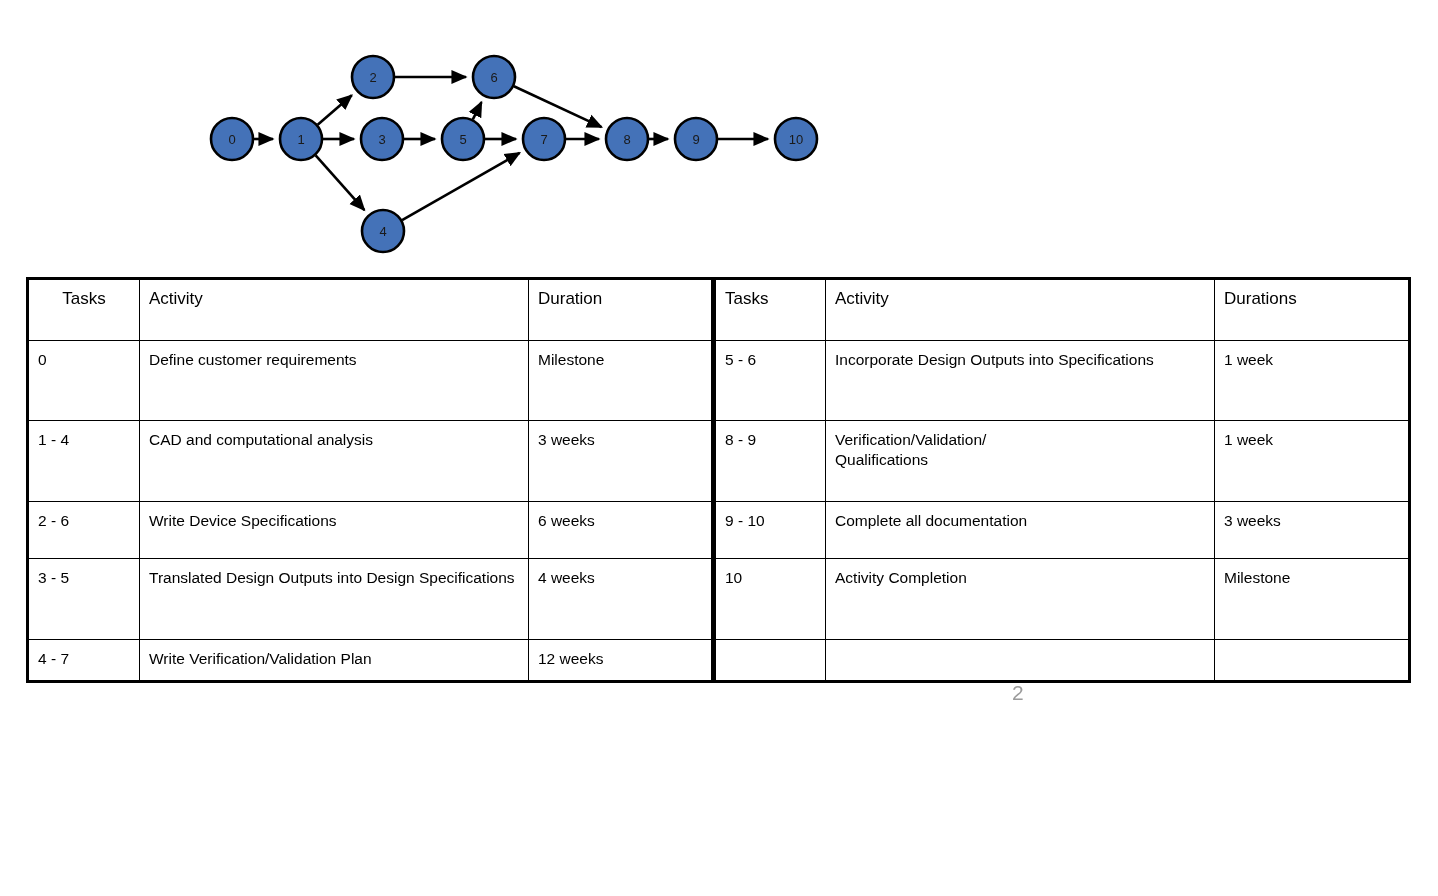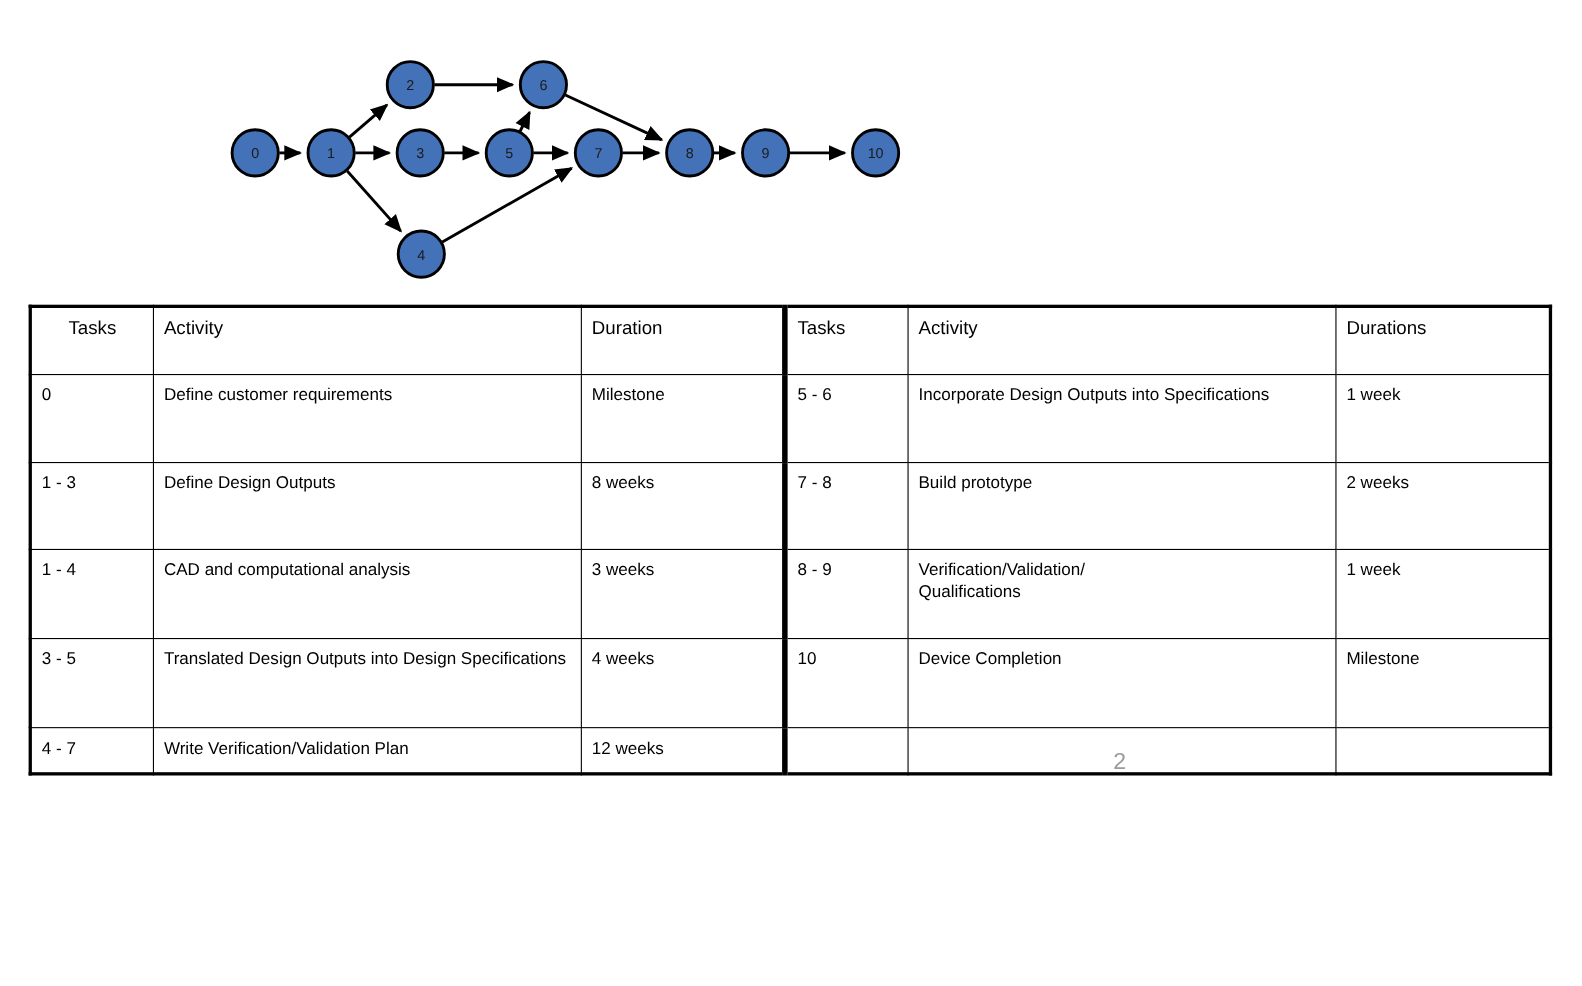--- a/index.html
+++ b/index.html
@@ -216,42 +216,42 @@
     </thead>
     <tbody id="task-table-body">
         <tr class="r-0">
           <td>0</td>
           <td>Define customer requirements</td>
           <td class="split-left">Milestone</td>
           <td>5 - 6</td>
           <td>Incorporate Design Outputs into Specifications</td>
           <td>1 week</td>
         </tr>
-        <tr class="r-3">
-          <td>1 - 3</td>
-          <td>Define Design Outputs</td>
-          <td class="split-left">8 weeks</td>
-          <td>7 - 8</td>
-          <td>Build prototype</td>
-          <td>2 weeks</td>
-        </tr>
         <tr class="r-4">
           <td>1 - 4</td>
           <td>CAD and computational analysis</td>
           <td class="split-left">3 weeks</td>
           <td>8 - 9</td>
           <td>Verification/Validation/<br>Qualifications</td>
           <td>1 week</td>
         </tr>
+        <tr class="r-5">
+          <td>2 - 6</td>
+          <td>Write Device Specifications</td>
+          <td class="split-left">6 weeks</td>
+          <td>9 - 10</td>
+          <td>Complete all documentation</td>
+          <td>3 weeks</td>
+        </tr>
         <tr class="r-6">
           <td>3 - 5</td>
           <td>Translated Design Outputs into Design Specifications</td>
           <td class="split-left">4 weeks</td>
           <td>10</td>
-          <td>Device Completion</td>
+          <td>Activity Completion</td>
           <td>Milestone</td>
         </tr>
         <tr class="r-7">
           <td>4 - 7</td>
           <td>Write Verification/Validation Plan</td>
           <td class="split-left">12 weeks</td>
           <td></td>
           <td></td>
           <td></td>
         </tr>

